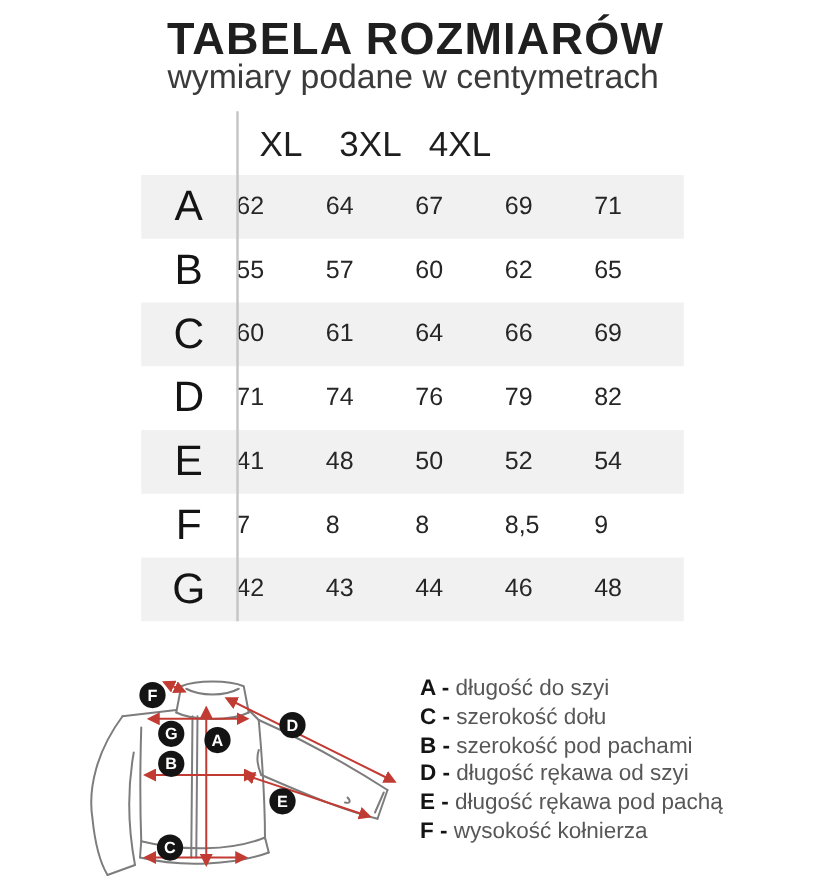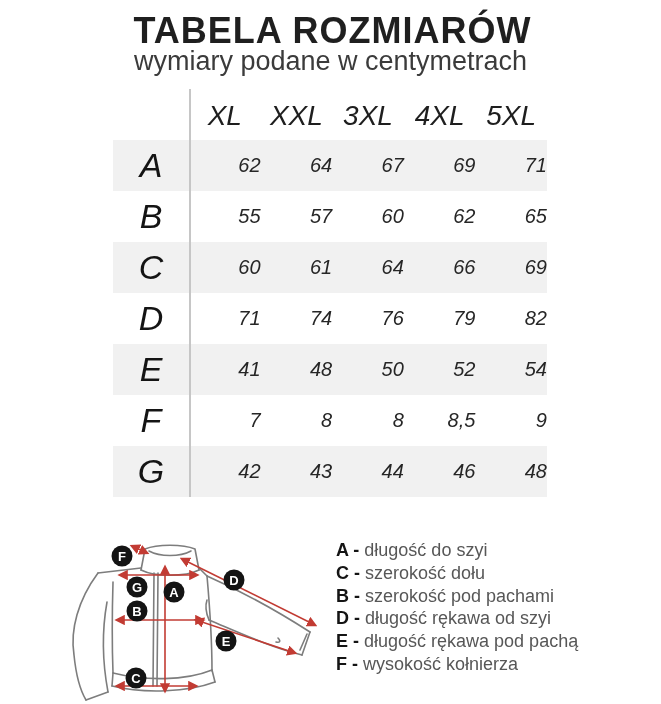--- a/index.html
+++ b/index.html
@@ -8,28 +8,28 @@
   }
   html,body{margin:0;padding:0;background:#fff;}
   body{width:661px;height:704px;font-family:"Liberation Sans",sans-serif;}
   .page{position:relative;width:661px;height:704px;background:#ffffff;overflow:hidden;}
 
   .title{position:absolute;top:8px;left:0;width:100%;margin:2px;text-align:center;
          font-size:36px;font-weight:700;letter-spacing:1px;color:#1f1f1f;}
   .subtitle{position:absolute;top:46px;left:0;width:100%;text-align:center;
          font-size:27px;font-weight:400;color:#3b3b3b;}
 
-  .size-table{position:absolute;left:113px;top:92px;width:434px;font-style:italic;}
+  .size-table{position:absolute;left:113px;top:92px;width:434px;}
   .thead{display:flex;height:48px;align-items:center;}
   .corner{width:76px;}
   .hcell{width:71.6px;text-align:center;font-size:28px;color:#1e1e1e;}
   .trow{display:flex;height:51px;align-items:center;}
   .trow.stripe{background:var(--stripe);}
   .lcell{width:76px;text-align:center;font-size:34px;color:var(--ink);}
-  .cell{width:71.6px;text-align:right;font-size:20px;color:#262626;}
+  .cell{width:71.6px;text-align:left;font-size:20px;color:#262626;}
   .vline{position:absolute;left:189px;top:89px;width:2px;height:408px;background:var(--divider);}
 
   .diagram{position:absolute;left:50px;top:540px;}
   .outline path{stroke:var(--outline);stroke-width:1.6;fill:none;stroke-linecap:round;stroke-linejoin:round;}
   .red line{stroke:var(--accent);stroke-width:1.6;}
   .redfill{fill:var(--accent);}
   .badge circle{fill:var(--ink);}
   .badge text{fill:#ffffff;font-size:13px;font-weight:700;text-anchor:middle;
               font-family:"Liberation Sans",sans-serif;}
 
@@ -42,24 +42,22 @@
 
 <div class="page">
 
   <h1 class="title">TABELA ROZMIARÓW</h1>
   <div class="subtitle">wymiary podane w centymetrach</div>
 
   <div class="size-table">
     <div class="thead">
       <div class="corner"></div>
     <div class="hcell">XL</div>
-        <div class="hcell">XXL</div>
         <div class="hcell">3XL</div>
         <div class="hcell">4XL</div>
-        <div class="hcell">5XL</div>
       </div>
     <div class="tbody">
         <div class="trow stripe">
           <div class="lcell">A</div>
           <div class="cell">62</div>
           <div class="cell">64</div>
           <div class="cell">67</div>
           <div class="cell">69</div>
           <div class="cell">71</div>
         </div>

